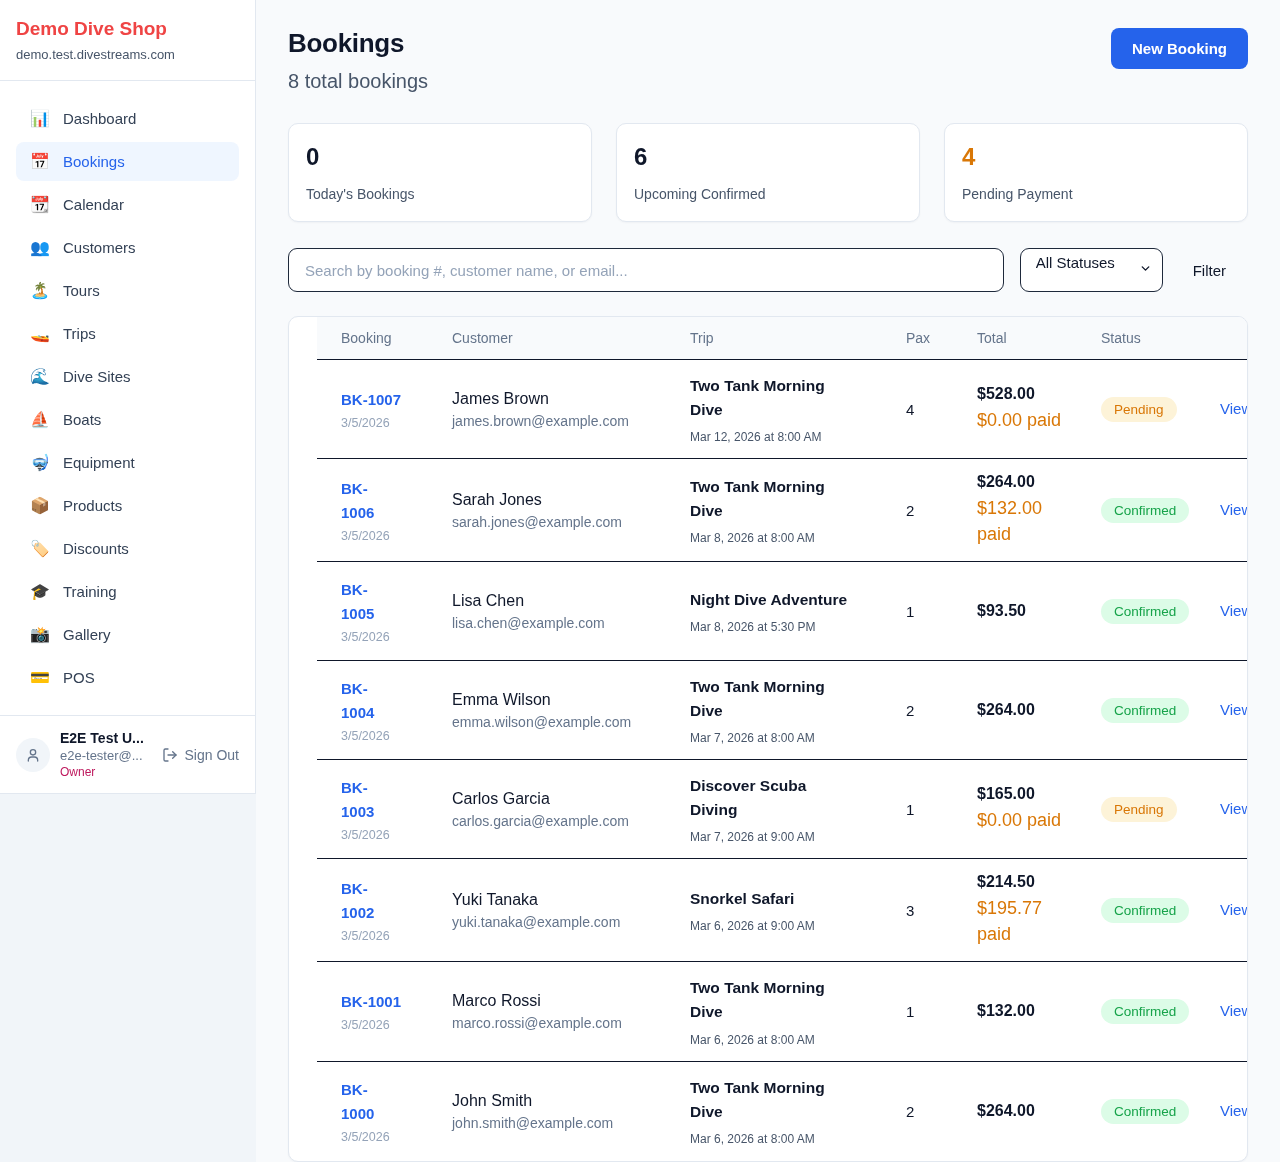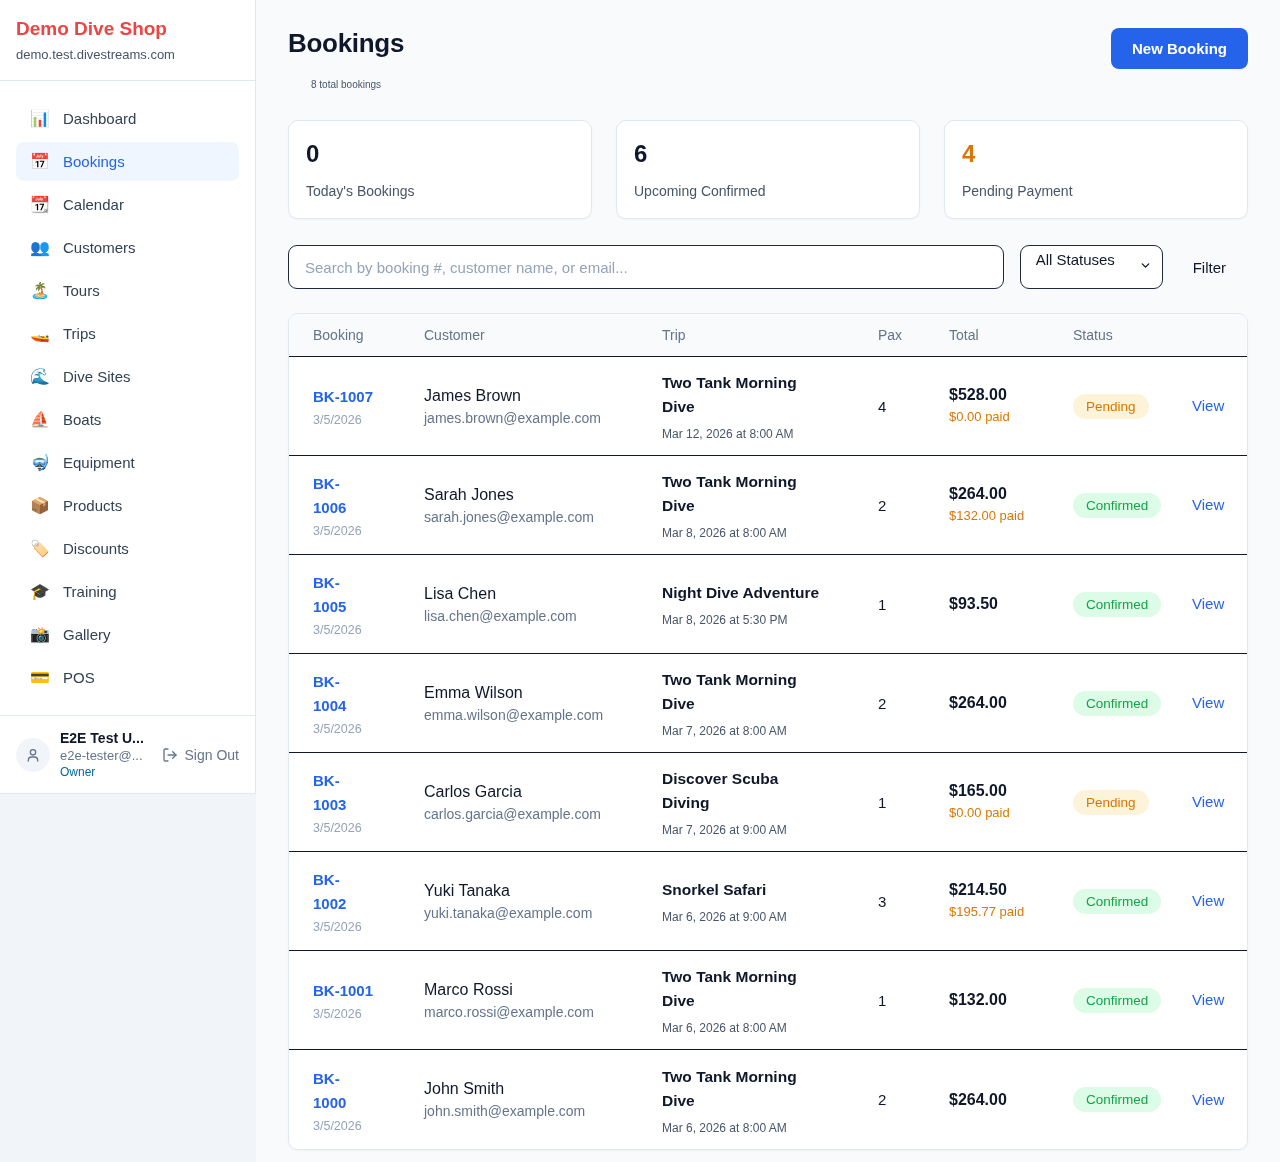--- a/index.html
+++ b/index.html
@@ -32,30 +32,30 @@
     display:flex; align-items:center; gap:10px;
   }
   .avatar {
     width:34px; height:34px; border-radius:50%;
     background:#f1f5f9; flex:none;
     display:flex; align-items:center; justify-content:center;
   }
   .user-info { flex:1; min-width:0; }
   .user-name { font-size:14px; font-weight:700; color:#0f172a; white-space:nowrap; }
   .user-email { font-size:13px; color:#64748b; margin-top:2px; white-space:nowrap; }
-  .user-role { font-size:12px; color:#0369a1; margin-top:2px; }
+  .user-role { font-size:12px; color:#be185d; margin-top:2px; }
   .signout {
     display:flex; align-items:center; gap:7px;
     color:#64748b; font-size:14px; cursor:pointer; flex:none;
   }
   
   .main { flex:1; background:#f8fafc; padding:28px 32px 30px; min-width:0; }
   .main-header { display:flex; justify-content:space-between; align-items:flex-start; margin-bottom:30px; }
   .page-title { font-size:26px; font-weight:800; color:#0f172a; letter-spacing:-0.3px; }
-  .page-subtitle { font-size:10px; color:#475569; margin-top:20px;text-align:center; }
+  .page-subtitle { font-size:20px; color:#475569; margin-top:11px;text-align:center; }
   .btn-primary {
     background:#2563eb; color:#ffffff; border:none;
     font-family:inherit; font-size:15px; font-weight:600;
     padding:12px 21px; border-radius:8px; cursor:pointer;
   }
   .stats { display:flex; gap:24px; margin-bottom:26px; }
   .stat-card {
     flex:1; background:#ffffff; border:1px solid #e2e8f0; border-radius:10px;
     padding:19px 17px; box-shadow:0 1px 2px rgba(15,23,42,0.04);
   }
@@ -75,21 +75,21 @@
     height:44px; width:143px; background:#ffffff;
     border:1px solid #1e293b; border-radius:9px;
     padding:0 30px 15px 15px; font-family:inherit; font-size:15px; color:#0f172a;
     cursor:pointer;
   }
   .select-chevron { position:absolute; right:11px; top:14px; pointer-events:none; display:flex; }
   .filter-label { font-size:15px; color:#0f172a; margin-left:30px; margin-right:22px; }
   
   .table-card {
     background:#ffffff; border:1px solid #e2e8f0; border-radius:10px;
-    overflow:hidden; box-shadow:0 1px 2px rgba(15,23,42,0.04);
+    overflow:hidden; box-shadow:0 1px 2px rgba(15,23,42,0.04);padding-left:28px;
   }
   .t-head, .t-row {
     display:grid;
     grid-template-columns:111px 238px 216px 71px 124px 119px 1fr;
     padding:0 24px; align-items:center;
   }
   .t-head {
     height:43px; background:#f8fafc;
     border-bottom:1px solid #0f172a;
     font-size:14px; color:#64748b;
@@ -98,21 +98,21 @@
   .t-row:last-child { border-bottom:none; }
   .bk-id { color:#2563eb; font-size:15px; font-weight:700; line-height:1.6; }
   .bk-id.two-lines { display:block; width:42px; }
   .bk-date { color:#94a3b8; font-size:12.5px; margin-top:4px; }
   .cust-name { font-size:16px; color:#0f172a; }
   .cust-email { font-size:14px; color:#64748b; margin-top:5px; }
   .trip-name { font-size:15.5px; font-weight:600; color:#0f172a; max-width:162px; line-height:1.55; }
   .trip-date { font-size:12px; color:#475569; margin-top:8px; }
   .pax-val { font-size:15px; color:#0f172a; }
   .total-val { font-size:16px; font-weight:700; color:#0f172a; }
-  .paid-val { font-size:13px; color:#d97706; margin-top:4px; max-width:86px; line-height:1.45; }
+  .paid-val { font-size:18px; color:#d97706; margin-top:4px; max-width:86px; line-height:1.45; }
   .status-badge {
     display:inline-block; padding:5px 13px; border-radius:999px;
     font-size:13.5px; font-weight:500;
   }
   .status-pending { background:#fdf3d8; color:#d97706; }
   .status-confirmed { background:#dcfce7; color:#16a34a; }
   .view-link { color:#2563eb; font-size:15px; cursor:pointer; text-decoration:none; }
 </style>
 </head>
 <body>

